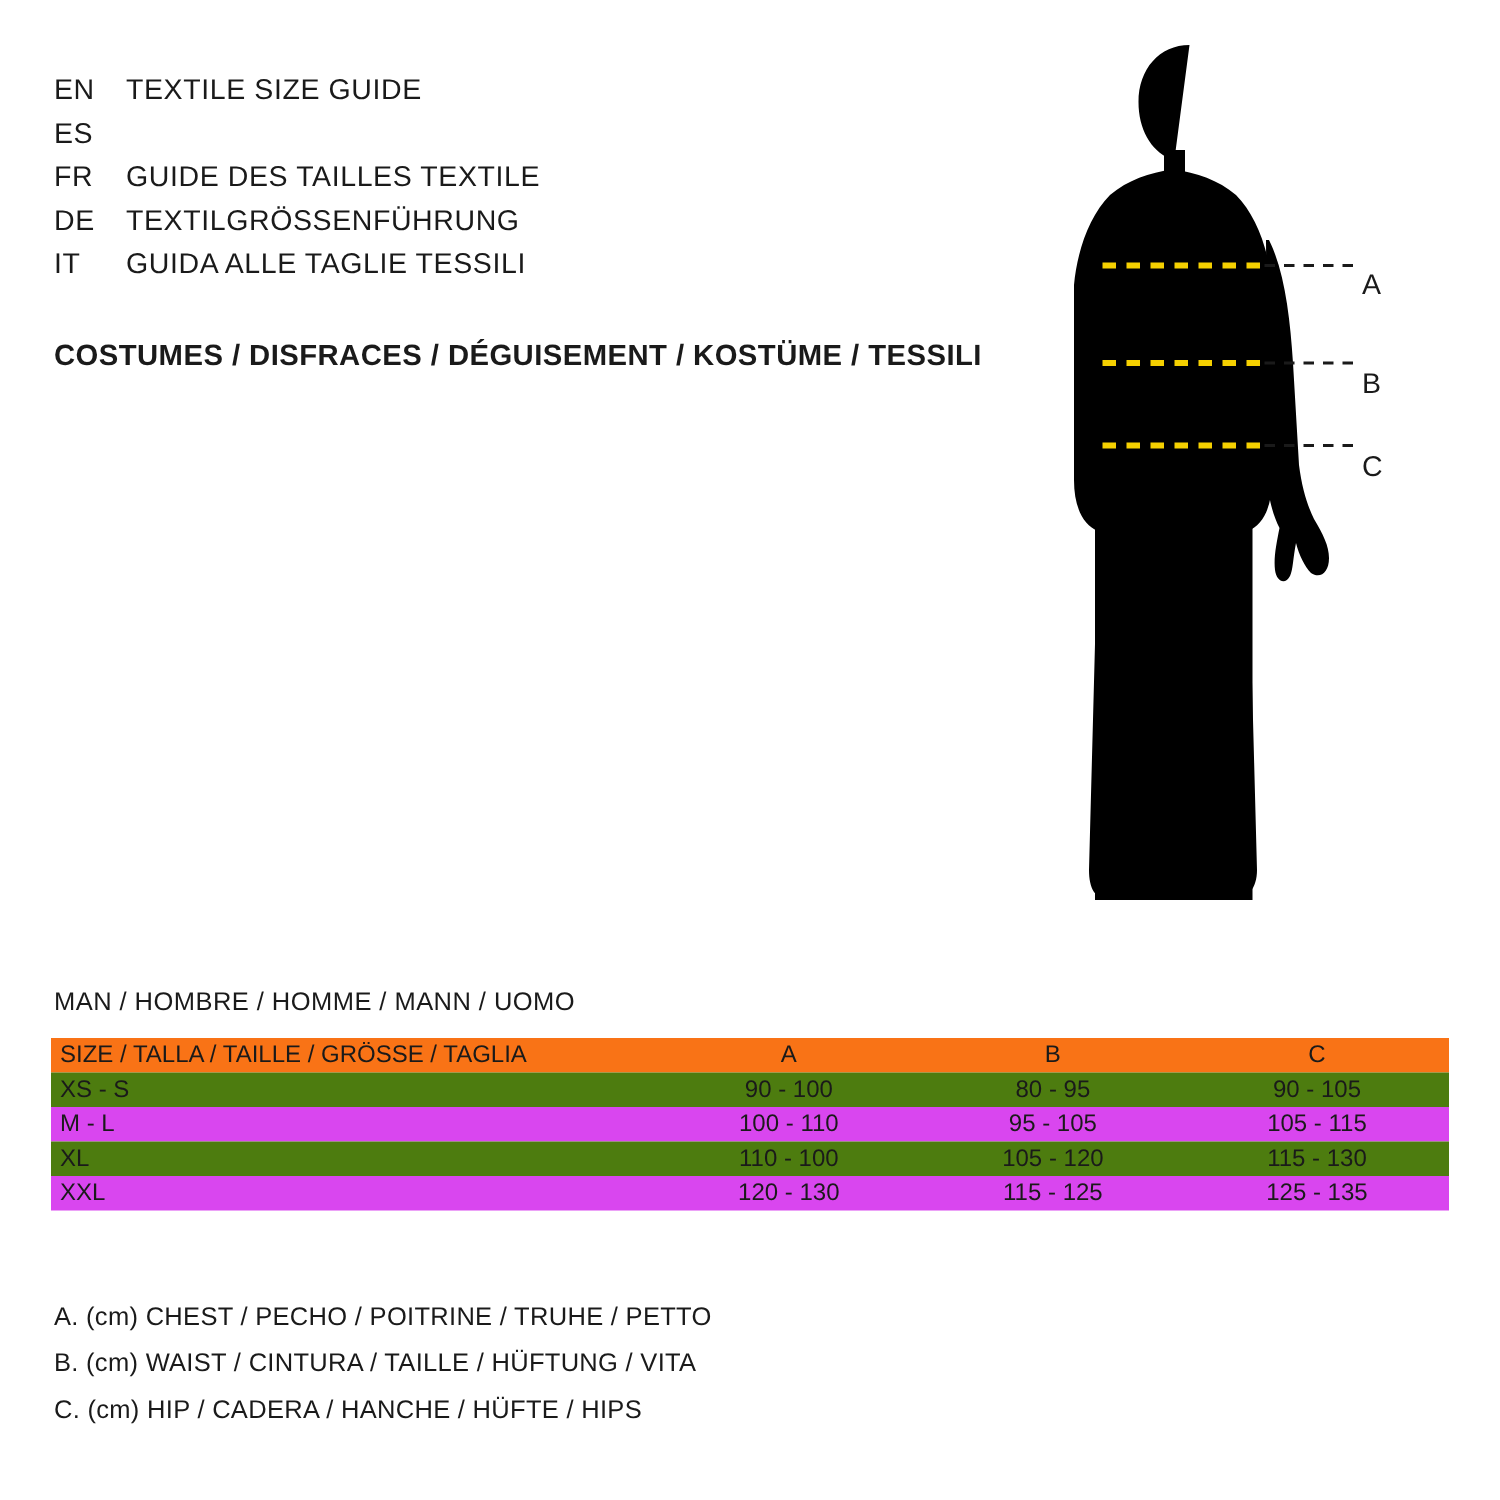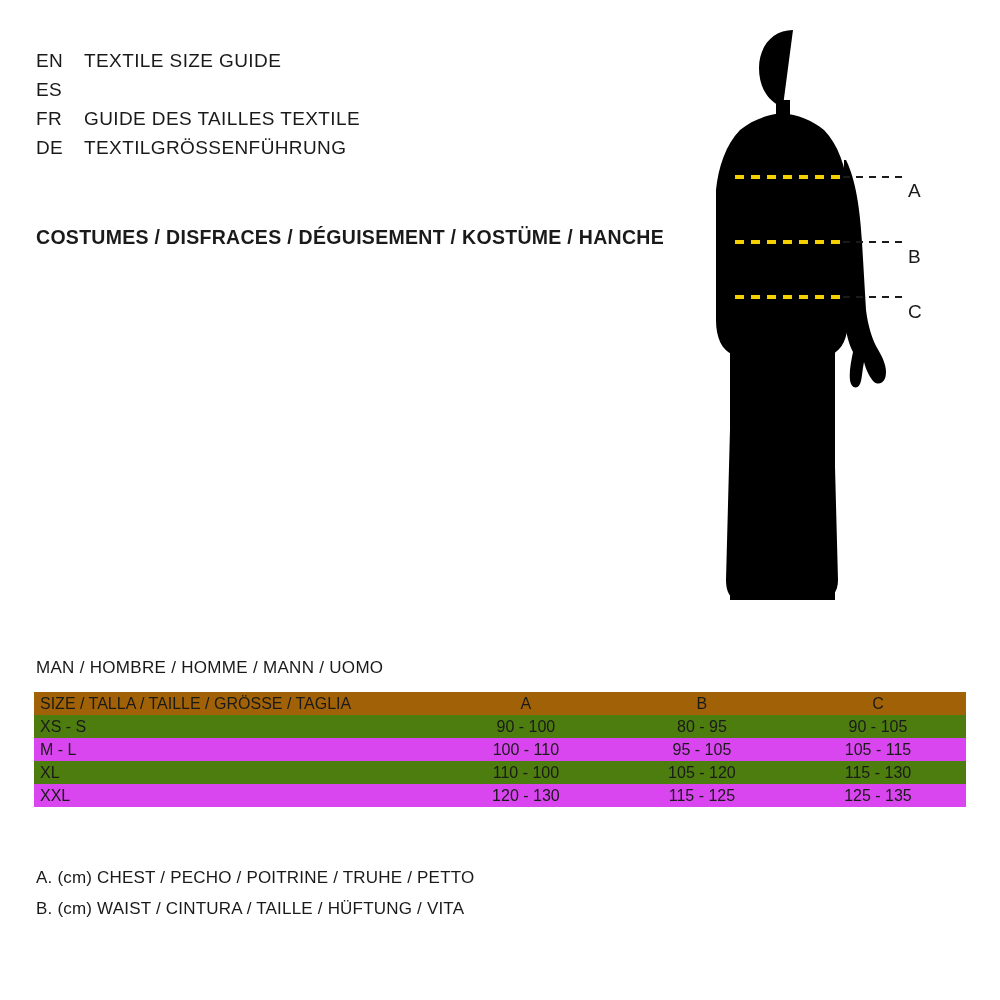--- a/index.html
+++ b/index.html
@@ -91,21 +91,21 @@
   }
   table.size-table th,
   table.size-table td {
     padding: 0;
     height: 23px;
     font-weight: normal;
     text-align: center;
     vertical-align: middle;
   }
   table.size-table thead tr {
-    background: #a16207;
+    background: #f97316;
   }
   table.size-table thead th.col-label {
     text-align: left;
     padding-left: 6px;
   }
   table.size-table tbody td.col-label {
     text-align: left;
     padding-left: 6px;
   }
   table.size-table tbody tr.odd {
@@ -141,23 +141,27 @@
       <span class="lang-code">ES</span>
     </div>
     <div class="lang-row">
       <span class="lang-code">FR</span>
       <span class="lang-text">GUIDE DES TAILLES TEXTILE</span>
     </div>
     <div class="lang-row">
       <span class="lang-code">DE</span>
       <span class="lang-text">TEXTILGRÖSSENFÜHRUNG</span>
     </div>
+    <div class="lang-row">
+      <span class="lang-code">IT</span>
+      <span class="lang-text">GUIDA ALLE TAGLIE TESSILI</span>
+    </div>
   </div>
 
-  <div class="category-line">COSTUMES / DISFRACES / DÉGUISEMENT / KOSTÜME / HANCHE</div>
+  <div class="category-line">COSTUMES / DISFRACES / DÉGUISEMENT / KOSTÜME / TESSILI</div>
 
   <div class="figure-wrap">
     <svg class="figure-svg" width="330" height="600" viewBox="0 0 330 600" xmlns="http://www.w3.org/2000/svg">
 
       <path fill="#000000" d="M133,10 C113,10 99,26 99,48 C99,66 107,80 120,86 L120,94 C104,99 88,106 78,118 C66,132 60,150 58,168 L58,300 C58,310 62,318 70,322 L70,580 L118,580 L118,320 L128,320 L128,580 L175,580 L175,300 L185,300 L185,168 C183,150 177,132 165,118 C155,106 139,99 123,94 L123,86"></path>
 
       <path fill="#000000" d="M80,110 C66,124 58,148 56,170 L56,300 C56,318 62,330 72,334 L66,560 C66,572 70,580 80,580 L160,580 C172,580 178,572 178,560 L172,334 C182,330 188,318 188,300 L188,170 C186,148 178,124 164,110 C152,100 138,95 122,93 C106,95 92,100 80,110 Z"></path>
 
       <path fill="#000000" d="M72,140 C62,160 58,190 58,220 L58,300 C58,316 64,326 74,330 L80,330 L80,140 Z"></path>
 
@@ -212,15 +216,16 @@
         <td>120 - 130</td>
         <td>115 - 125</td>
         <td>125 - 135</td>
       </tr>
     </tbody>
   </table>
 
   <div class="notes">
     <div>A. (cm) CHEST / PECHO / POITRINE / TRUHE / PETTO</div>
     <div>B. (cm) WAIST / CINTURA / TAILLE / HÜFTUNG / VITA</div>
+    <div>C. (cm) HIP / CADERA / HANCHE / HÜFTE / HIPS</div>
   </div>
 
 </div>
 
 </body></html>

